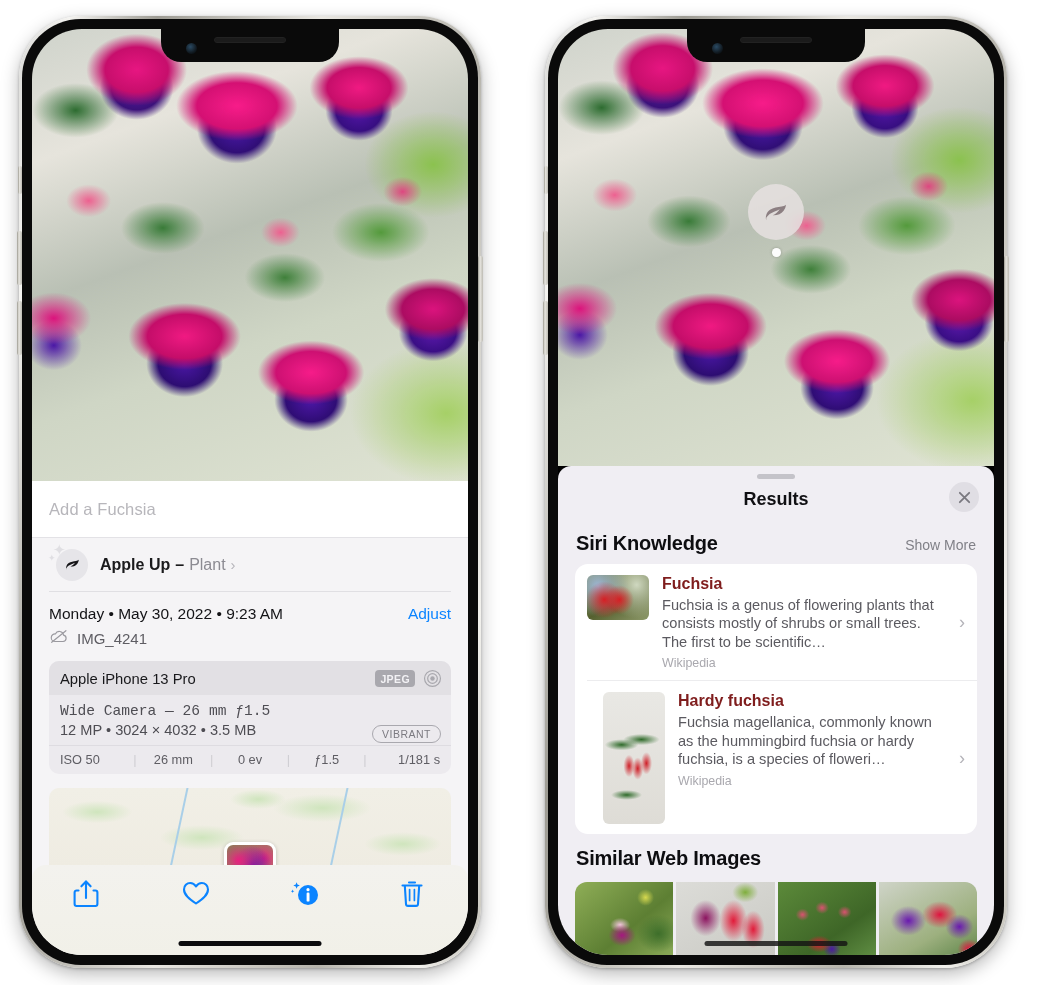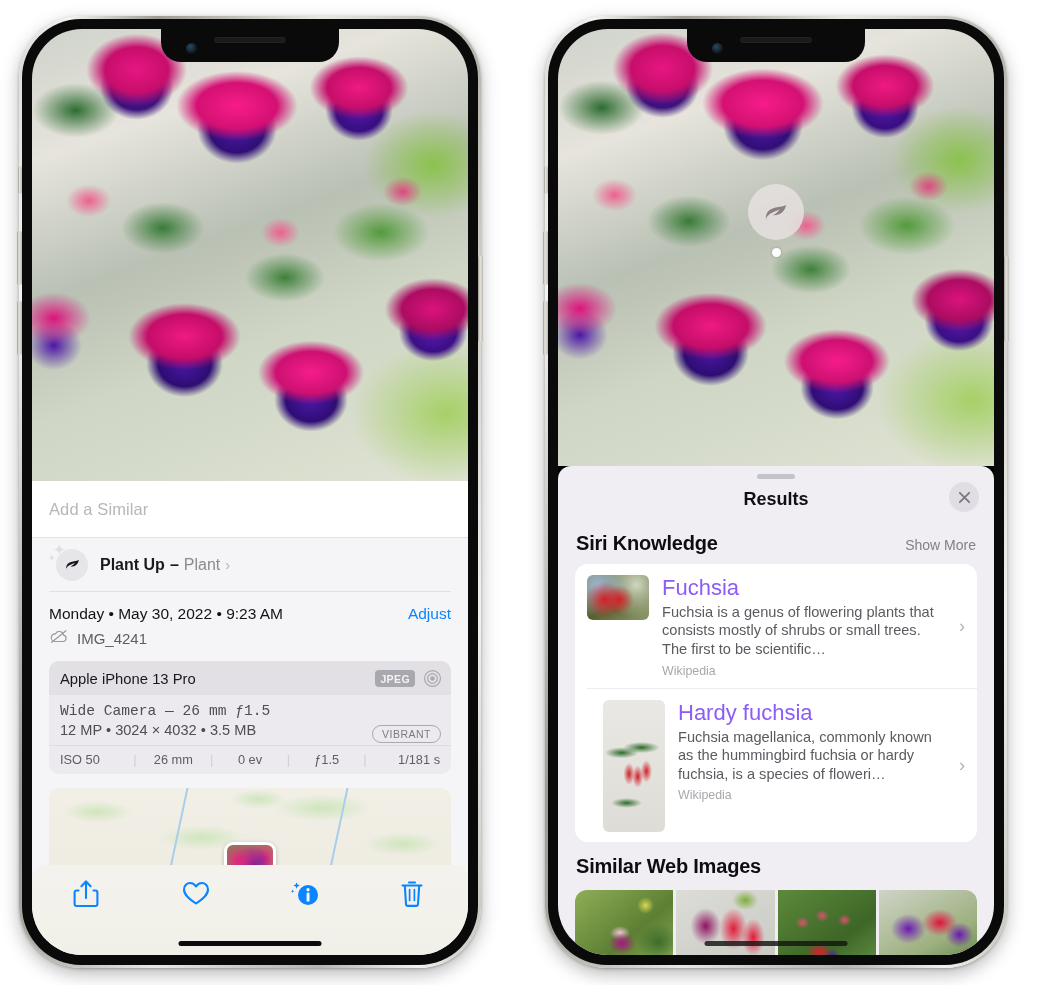--- a/index.html
+++ b/index.html
@@ -302,21 +302,21 @@
     background:
       radial-gradient(ellipse 24px 8px at 30% 40%, #2f6b2a 0%, rgba(47,107,42,0) 70%),
       radial-gradient(ellipse 26px 8px at 62% 36%, #2f6b2a 0%, rgba(47,107,42,0) 70%),
       radial-gradient(ellipse 22px 7px at 38% 78%, #2f6b2a 0%, rgba(47,107,42,0) 70%),
       radial-gradient(ellipse 8px 16px at 42% 56%, #cf1f28 0%, rgba(207,31,40,0) 70%),
       radial-gradient(ellipse 8px 16px at 56% 58%, #cf1f28 0%, rgba(207,31,40,0) 70%),
       radial-gradient(ellipse 8px 16px at 70% 54%, #cf1f28 0%, rgba(207,31,40,0) 70%),
       linear-gradient(#e9e8e4,#dedcd6);
   }
   .know-body { flex: 1; padding: 0 22px 0 13px; }
-  .know-title { font-size: 22px; font-weight: 400; color: #8b5cf6; line-height: 1.18; }
+  .know-title { font-size: 16px; font-weight: 700; color: #7f1d1d; line-height: 1.18; }
   .know-desc  { font-size: 14.6px; color: #5b5a60; line-height: 1.27; margin-top: 2px; }
   .know-src   { font-size: 12.4px; color: #a9a8ae; margin-top: 5px; }
   .know-chev  {
     position: absolute; right: 12px; top: 50%; transform: translateY(-50%);
     color: #b4b3b9; font-size: 18px;
   }
 
   .sim-strip {
     display: flex; gap: 3px; padding: 0 17px; margin-top: 3px;
     border-radius: 13px; overflow: hidden;
@@ -375,34 +375,34 @@
         <div class="photo left-photo"></div>
 
         <div class="notch">
           <div class="speaker"></div>
           <div class="cam"></div>
         </div>
 
         <div class="info-sheet">
 
           <div class="caption-row">
-            <span class="caption-placeholder">Add a Similar</span>
+            <span class="caption-placeholder">Add a Fuchsia</span>
           </div>
 
           <div class="lookup-row">
             <div class="lookup-icon-wrap">
               <span class="sparkle s1">✦</span>
               <span class="sparkle s2">✦</span>
               <div class="lookup-circle">
                 <svg width="19" height="19" viewBox="0 0 24 24" aria-hidden="true">
                   <path d="M4.2 18.6c-.9-3.2.3-6.6 3-8.5 2.6-1.8 6.1-2 9.2-2.6 1.3-.2 2.6-.6 3.6-1.4-.2 1.7-.8 3.4-1.9 4.8-2 2.6-5.4 3.9-8.7 3.6 2.3-1 4.3-2.7 5.6-4.8-2.6 1.6-5.7 2.1-8.1 3.9-1 .8-1.8 1.9-2.7 3z" fill="#151518"></path>
                 </svg>
               </div>
             </div>
-            <span class="lookup-text">Plant Up</span>
+            <span class="lookup-text">Apple Up</span>
             <span class="lookup-text" style="margin-left:5px">–</span>
             <span class="lookup-sub" style="margin-left:5px">Plant</span>
             <span class="chev-sm">›</span>
           </div>
 
           <div class="hairline"></div>
 
           <div class="date-block">
             <div class="date-line">Monday • May 30, 2022 • 9:23 AM</div>
             <div class="adjust-link">Adjust</div>

